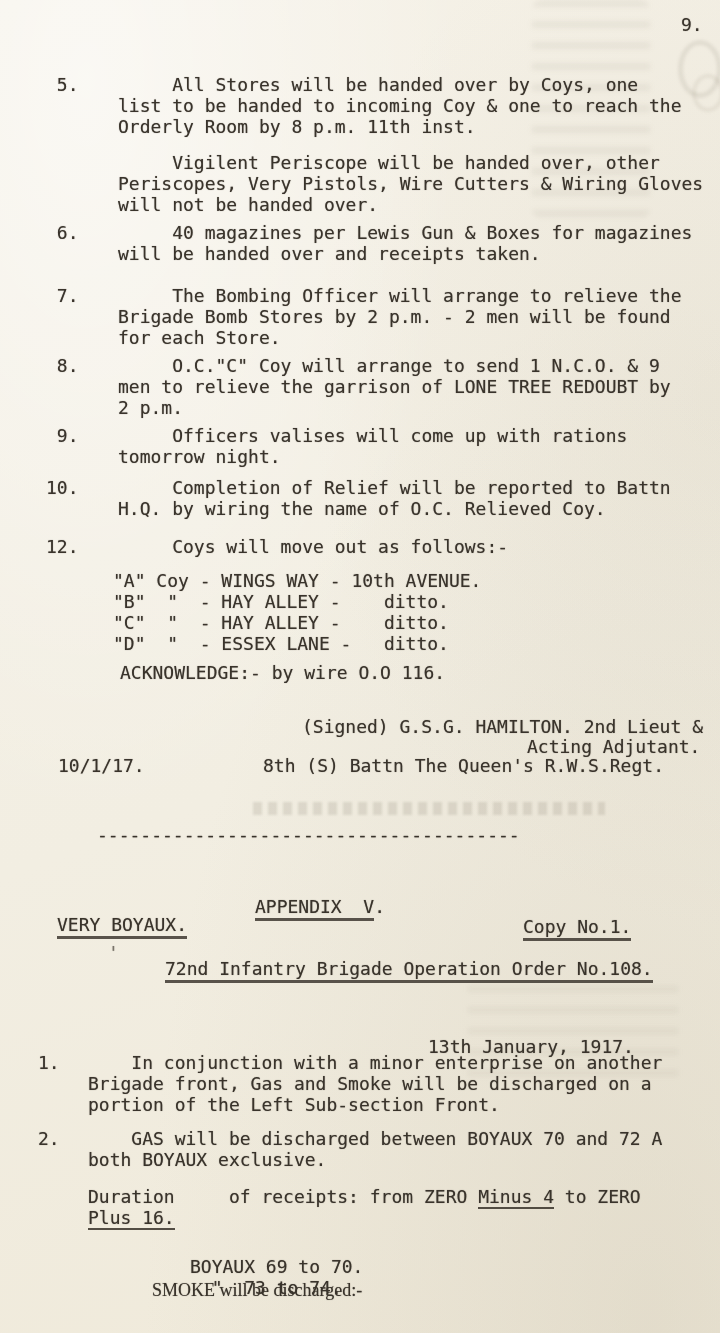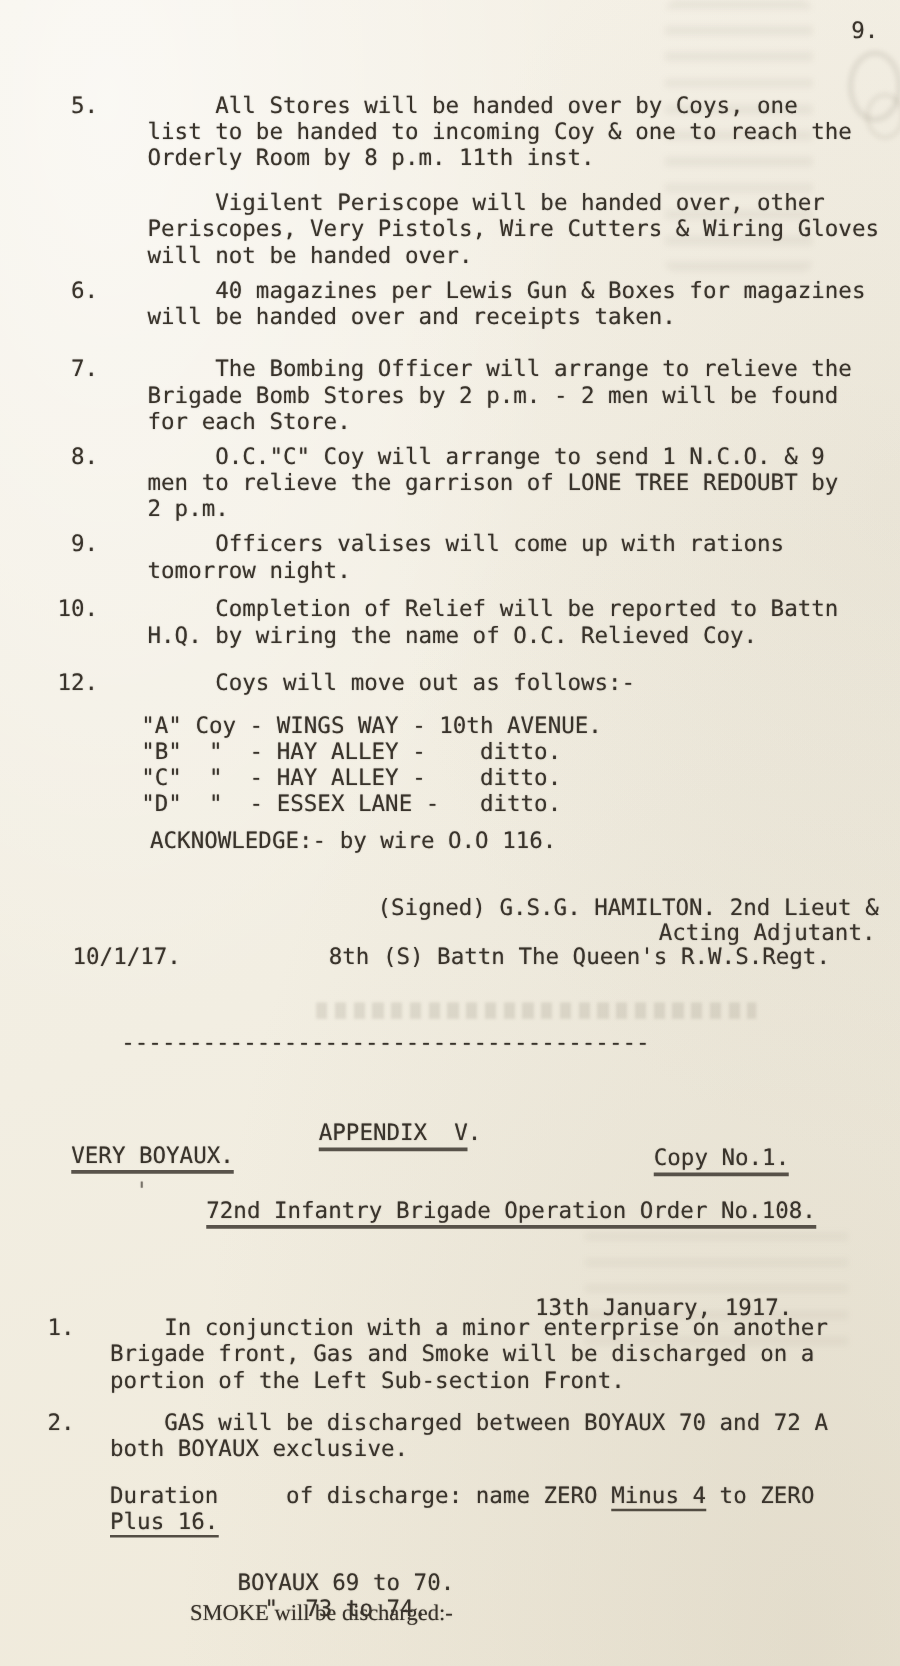--- a/index.html
+++ b/index.html
@@ -165,19 +165,19 @@
     <span class="body">    In conjunction with a minor enterprise on another
 Brigade front, Gas and Smoke will be discharged on a
 portion of the Left Sub-section Front.</span>
   </div>
   <div id="a1" class="row">
     <span class="num w50">2.</span>
     <span class="body">    GAS will be discharged between BOYAUX 70 and 72 A
 both BOYAUX exclusive.</span>
   </div>
 
-  <div id="duration" class="typed"><span>Duration</span><span>     of discharge: name ZERO </span><span class="ul2">Minus 4</span><span> to ZERO</span><br><span class="ul2">Plus 16.</span></div>
+  <div id="duration" class="typed"><span>Duration</span><span>     of receipts: from ZERO </span><span class="ul2">Minus 4</span><span> to ZERO</span><br><span class="ul2">Plus 16.</span></div>
 
   <div id="smoke" class="typed">SMOKE will be discharged:-</div>
   <div id="boyaux" class="typed">BOYAUX 69 to 70.
   "  73 to 74.</div>
 
 </div>
 
 </body></html>

